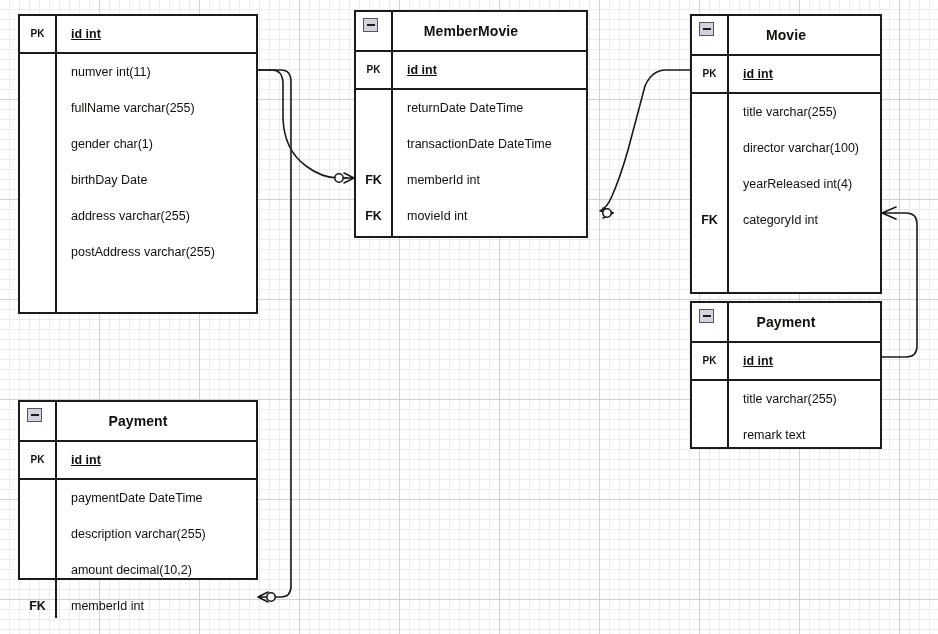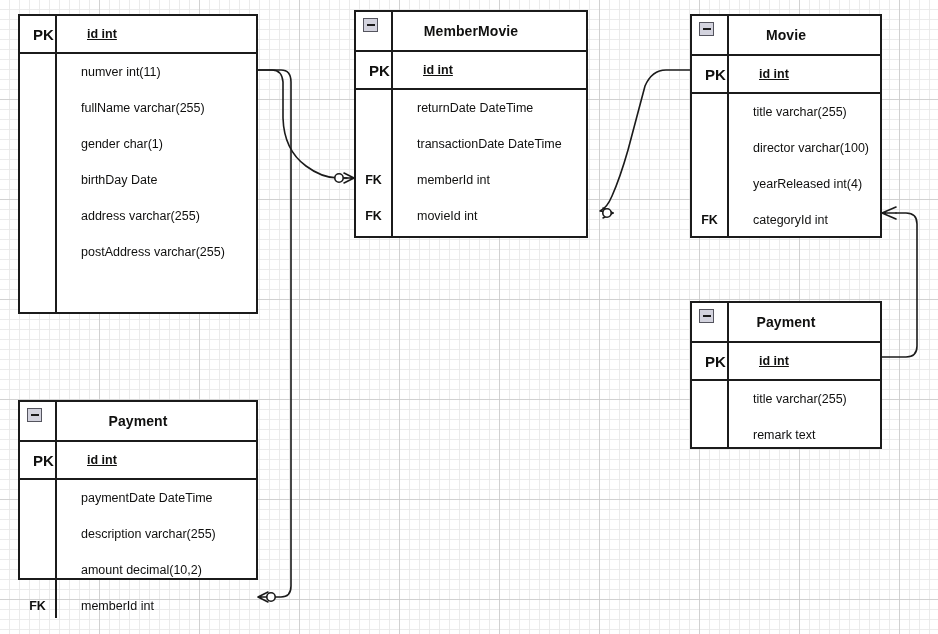--- a/index.html
+++ b/index.html
@@ -97,26 +97,26 @@
     width: 35px;
     flex: 0 0 35px;
     text-align: center;
     font-size: 12.5px;
     font-weight: bold;
     color: #10100f;
     line-height: 1;
   }
   .attr-cell {
     flex: 1 1 auto;
-    padding-left: 26px;
+    padding-left: 16px;
     font-size: 12.5px;
     color: #10100f;
     white-space: nowrap;
   }
-  .pk-row .key-cell { font-size: 15px; padding-left: 6px; }
+  .pk-row .key-cell { font-size: 10px; }
   .pk-row .attr-cell {
     font-weight: bold;
     text-decoration: underline;
   }
   
   .colsep {
     position: absolute;
     top: 0;
     left: 35px;
     width: 2px;
@@ -233,21 +233,21 @@
       <span class="key-cell">FK</span>
       <span class="attr-cell">memberId int</span>
     </div>
     <div class="row">
       <span class="key-cell">FK</span>
       <span class="attr-cell">movieId int</span>
     </div>
   </div>
 </div>
 
-<div class="entity" style="left: 690px; top: 14px; width: 192px; height: 224px;">
+<div class="entity" style="left: 690px; top: 14px; width: 192px; height: 280px;">
   <div class="entity-header">
     <span class="collapse-icon">
         <i></i>
       </span>
     <span class="entity-title">Movie</span>
   </div>
   <div class="pk-row">
     <div class="row">
       <span class="colsep"></span>
       <span class="key-cell">PK</span>

